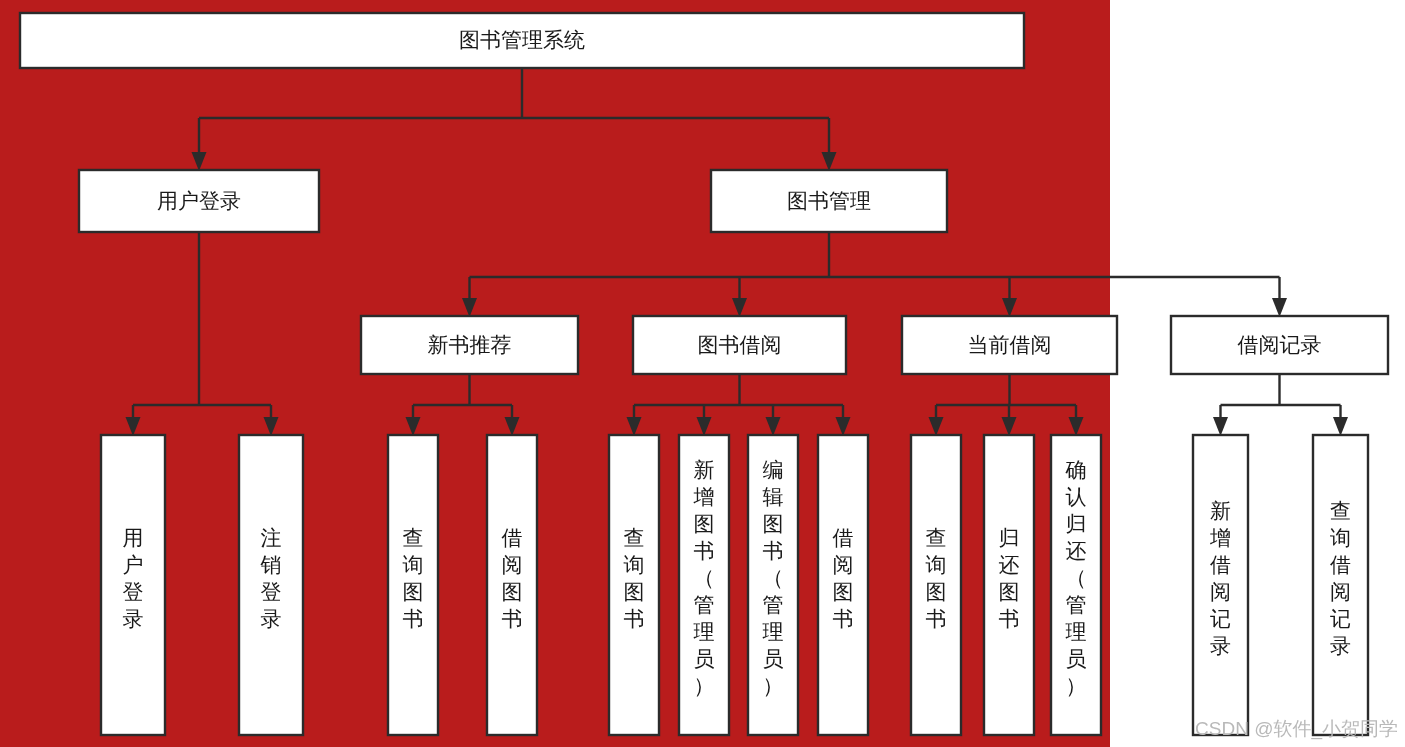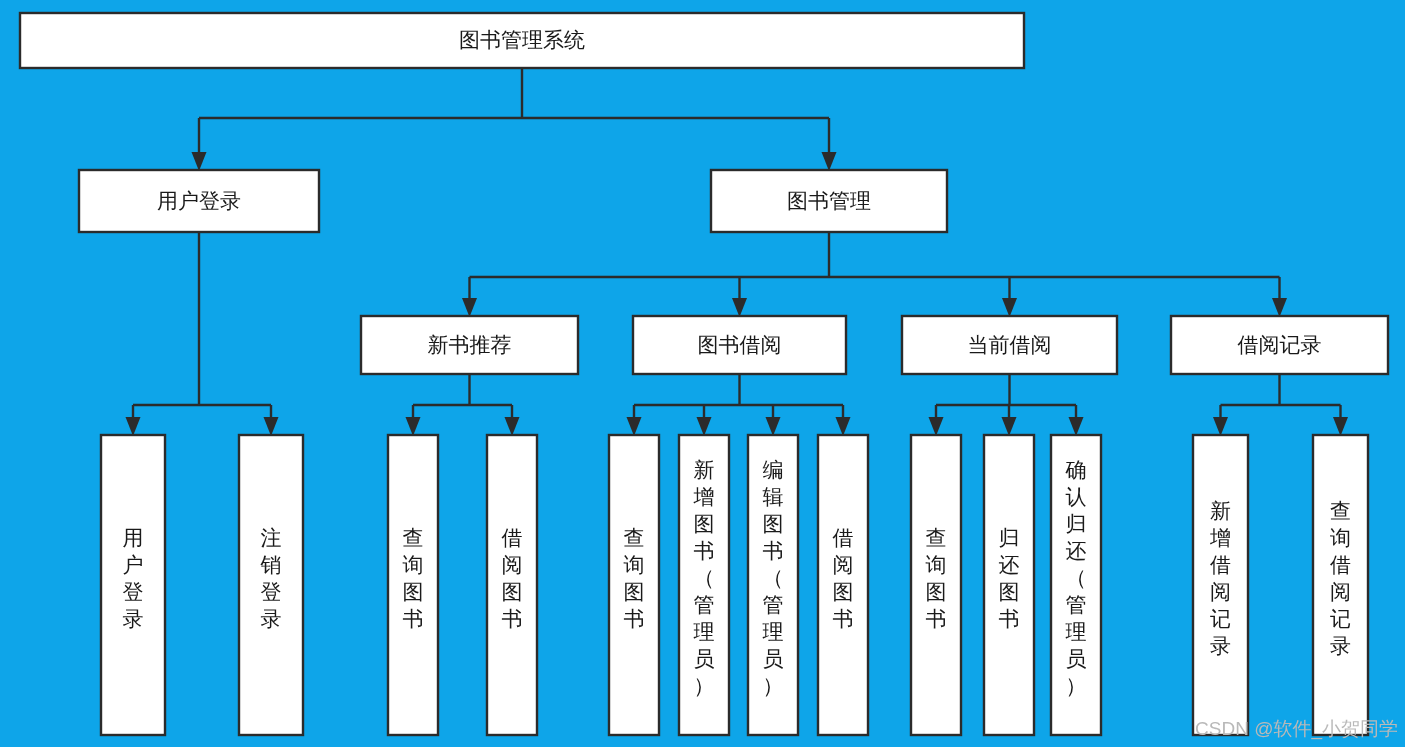--- a/index.html
+++ b/index.html
@@ -8,23 +8,23 @@
     background: #ffffff;
   }
   body {
     width: 1405px;
     height: 747px;
     font-family: "Liberation Sans", "DejaVu Sans", sans-serif;
     overflow: hidden;
   }
   #diagram-root {
     position: relative;
-    width: 1405px;
+    width: 1110px;
     height: 747px;
-    background: #0ea5e9;
+    background: #b91c1c;
   }
   svg#flow-svg {
     position: absolute;
     left: 0;
     top: 0;
     width: 1405px;
     height: 747px;
     display: block;
   }
   .node-box {

